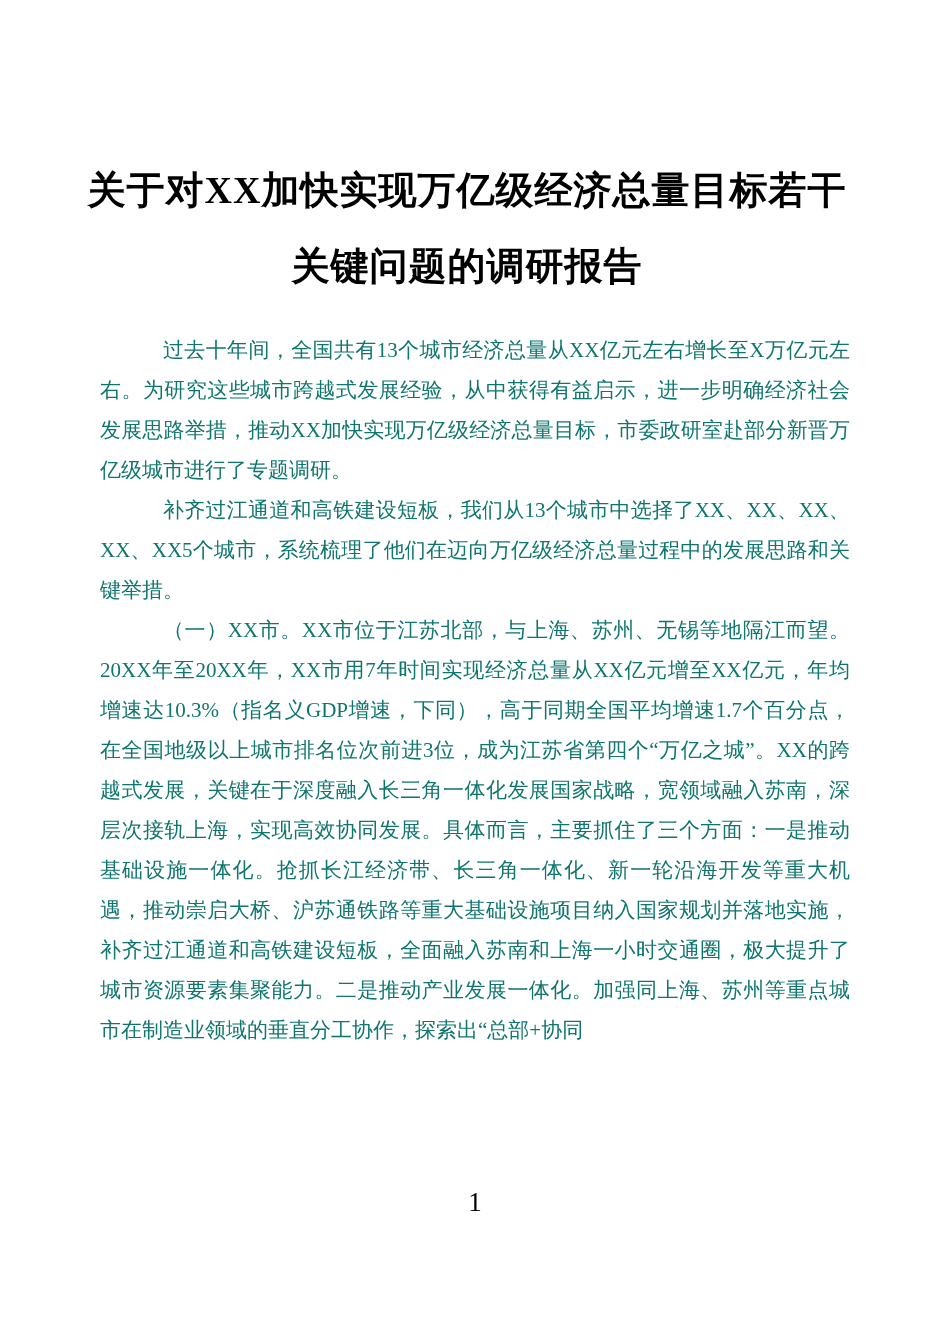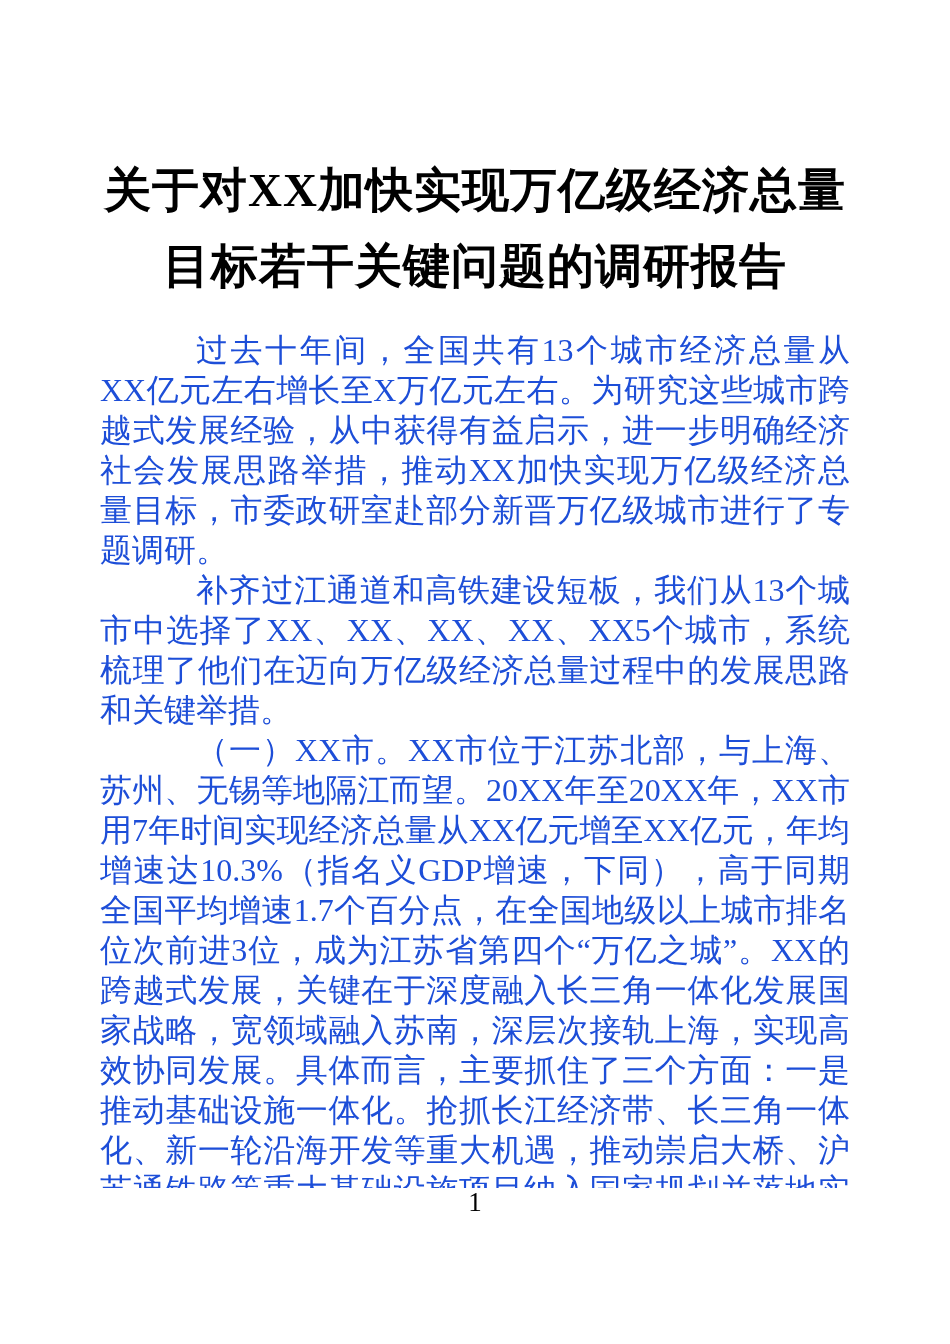--- a/index.html
+++ b/index.html
@@ -12,42 +12,42 @@
     width: 950px;
     height: 1344px;
     background: #ffffff;
     color: #000000;
     font-family: "Liberation Serif", "DejaVu Serif", serif;
     overflow: hidden;
   }
   .doc-title {
     position: absolute;
     top: 152px;
-    left: 88px;
+    left: 80px;
     width: 774px;
     margin: 0;
-    font-size: 47px;
+    font-size: 38px;
     font-weight: bold;
     line-height: 76px;
     text-align: center;
     letter-spacing: 1px;
     color: #000000;
   }
   .doc-content {
     position: absolute;
     top: 330px;
     left: 100px;
     width: 750px;
     height: 858px;
     overflow: hidden;
-    font-size: 32px;
+    font-size: 21px;
     line-height: 40px;
     text-align: justify;
     text-justify: inter-ideograph;
-    color: #1d4ed8;
+    color: #0f766e;
   }
   .para {
     margin: 0;
     padding: 0;
     text-indent: 3em;
   }
   .para.heading {
     font-weight: normal;
   }
   .page-footer {

